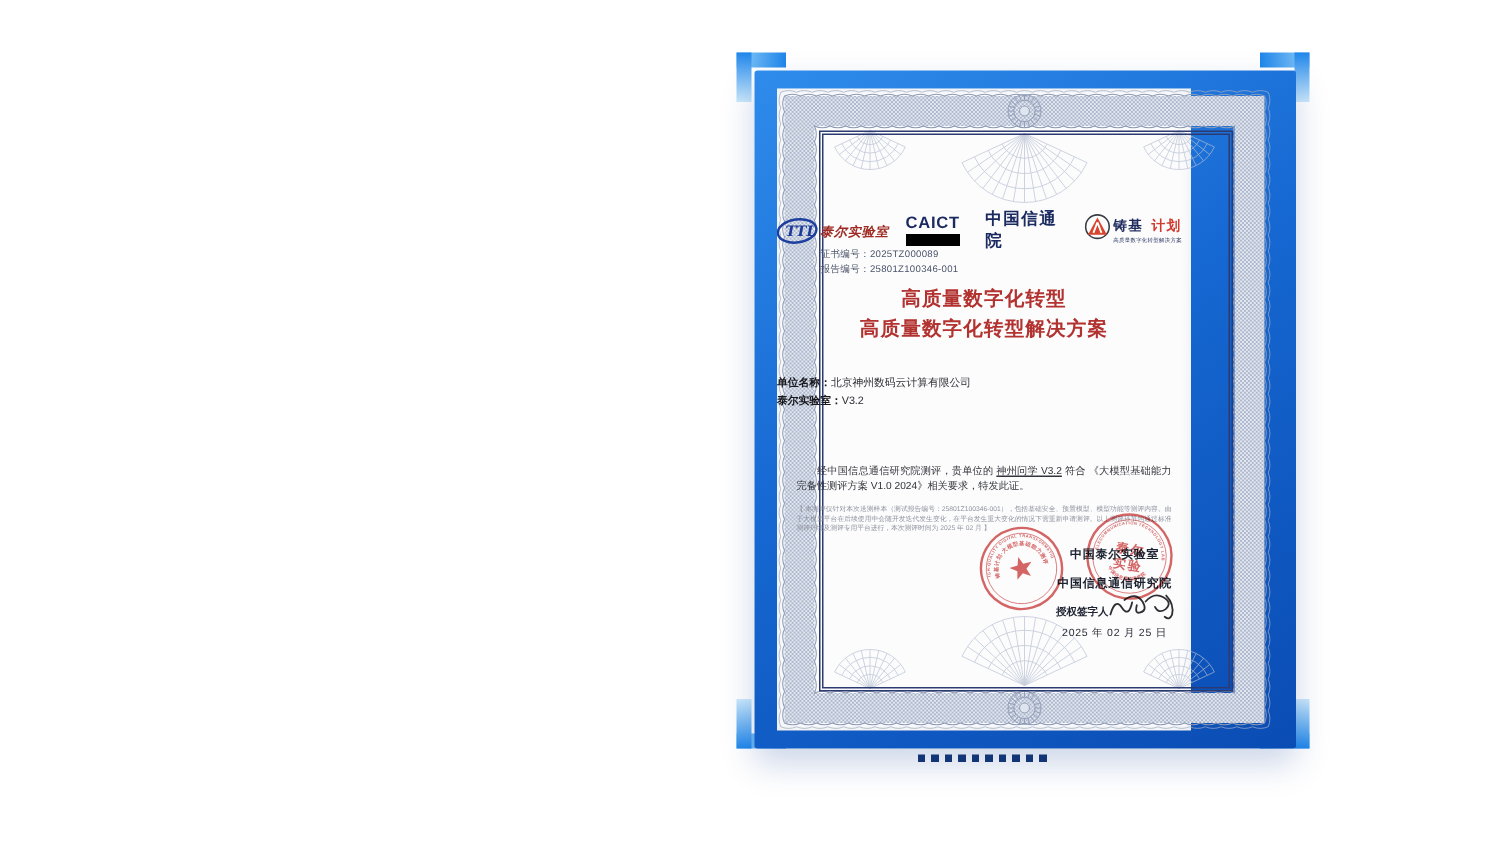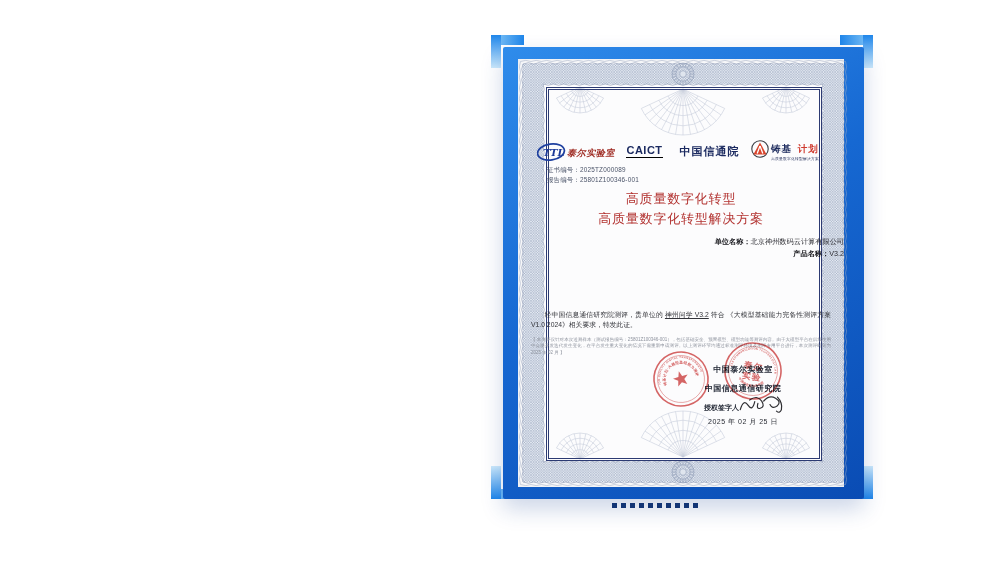--- a/index.html
+++ b/index.html
@@ -21,42 +21,42 @@
   .cr.bl{left:491px;top:466px}
   .cr.bl .h{left:0;bottom:0;width:33px;height:10px;background:linear-gradient(90deg,#8ecdf8,#1f86ea)}
   .cr.bl .v{left:0;bottom:0;width:10px;height:33px;background:linear-gradient(0deg,#1f86ea,#cdeafc)}
   .cr.br{left:840px;top:466px}
   .cr.br .h{right:0;bottom:0;width:33px;height:10px;background:linear-gradient(270deg,#8ecdf8,#1f86ea)}
   .cr.br .v{right:0;bottom:0;width:10px;height:33px;background:linear-gradient(0deg,#1f86ea,#cdeafc)}
   .pedestal{position:absolute;left:612px;top:503px;width:88px;height:5px;
             background:repeating-linear-gradient(90deg,#123575 0 5px,transparent 5px 9px);}
 
   
-  .paper{position:absolute;left:518px;top:59px;width:326px;height:428px;background:#fcfcfd;
+  .paper{position:absolute;left:518px;top:59px;width:276px;height:428px;background:#fcfcfd;
          box-shadow:inset 0 0 8px rgba(40,60,100,.10);}
   .paper svg.deco{position:absolute;left:0;top:0;}
   .navy-border{position:absolute;left:28px;top:28px;width:274px;height:372px;
                border:1.6px solid #2c3a72;}
   .navy-border i{position:absolute;left:1px;top:1px;right:1px;bottom:1px;
                  border:.8px solid #2c3a72;display:block;}
 
   
   .logos{position:absolute;left:0;right:0;top:79px;display:flex;justify-content:center;
          align-items:center;gap:11px;}
   .caict{display:flex;align-items:center;}
   .caict .abbr{font-weight:800;font-size:11px;color:#1b2a60;letter-spacing:.5px;
-               border-bottom:1px solid #000000;padding-bottom:1px;}
+               border-bottom:8px solid #000000;padding-bottom:1px;}
   .caict .nm{font-weight:bold;font-size:11px;color:#1b2a60;letter-spacing:1px;margin-left:17px;}
 
   
   .nums{position:absolute;left:29px;top:106px;font-size:6.4px;color:#4a5368;
         line-height:9.8px;letter-spacing:.2px;}
   .title{position:absolute;left:0;right:0;top:130px;text-align:center;color:#b23230;
-         font-weight:normal;font-size:13px;line-height:19.5px;letter-spacing:.8px;}
-  .details{position:absolute;left:0;right:0;top:177px;text-align:right;font-size:7.2px;
+         font-weight:bold;font-size:13px;line-height:19.5px;letter-spacing:.8px;}
+  .details{position:absolute;left:0;right:0;top:190px;text-align:left;font-size:7.2px;
            color:#2e2e34;line-height:12.2px;}
   .details b{color:#17171c;}
   .statement{position:absolute;left:13px;right:13px;top:251px;font-size:6.8px;line-height:10.4px;
              color:#33343a;text-align:justify;text-indent:2em;margin:0;}
   .hl{text-decoration:underline;}
   .fine{position:absolute;left:13px;right:13px;top:277px;height:24px;overflow:hidden;}
   .fine>div{width:200%;font-size:9px;line-height:13.2px;color:#8e939e;
             transform:scale(.5);transform-origin:0 0;text-align:justify;}
 
   .iss-lab,.iss-inst,.iss-date{position:absolute;left:140px;width:170px;text-align:center;}
@@ -307,21 +307,21 @@
       <div><span>报告编号：</span><span>25801Z100346-001</span></div>
     </div>
 
     <div class="title">
       <div>高质量数字化转型</div>
       <div>高质量数字化转型解决方案</div>
     </div>
 
     <div class="details">
       <div><b>单位名称：</b><span>北京神州数码云计算有限公司</span></div>
-      <div><b>产品名称：</b><span>V3.2</span></div>
+      <div><b>泰尔实验室：</b><span>V3.2</span></div>
     </div>
 
     <p class="statement"><span>经中国信息通信研究院测评，贵单位的 </span><span class="hl">神州问学 V3.2</span><span> 符合 《大模型基础能力完备性测评方案 V1.0 2024》相关要求，特发此证。</span></p>
 
     <div class="fine">
       <div>【 本测评仅针对本次送测样本（测试报告编号：25801Z100346-001），包括基础安全、预置模型、模型功能等测评内容。由于大模型平台在后续使用中会随开发迭代发生变化，在平台发生重大变化的情况下需重新申请测评。以上测评环节均通过标准测评环境及测评专用平台进行，本次测评时间为 2025 年 02 月 】</div>
     </div>
 
     <div class="iss-lab">中国泰尔实验室</div>
     <div class="iss-inst">中国信息通信研究院</div>

